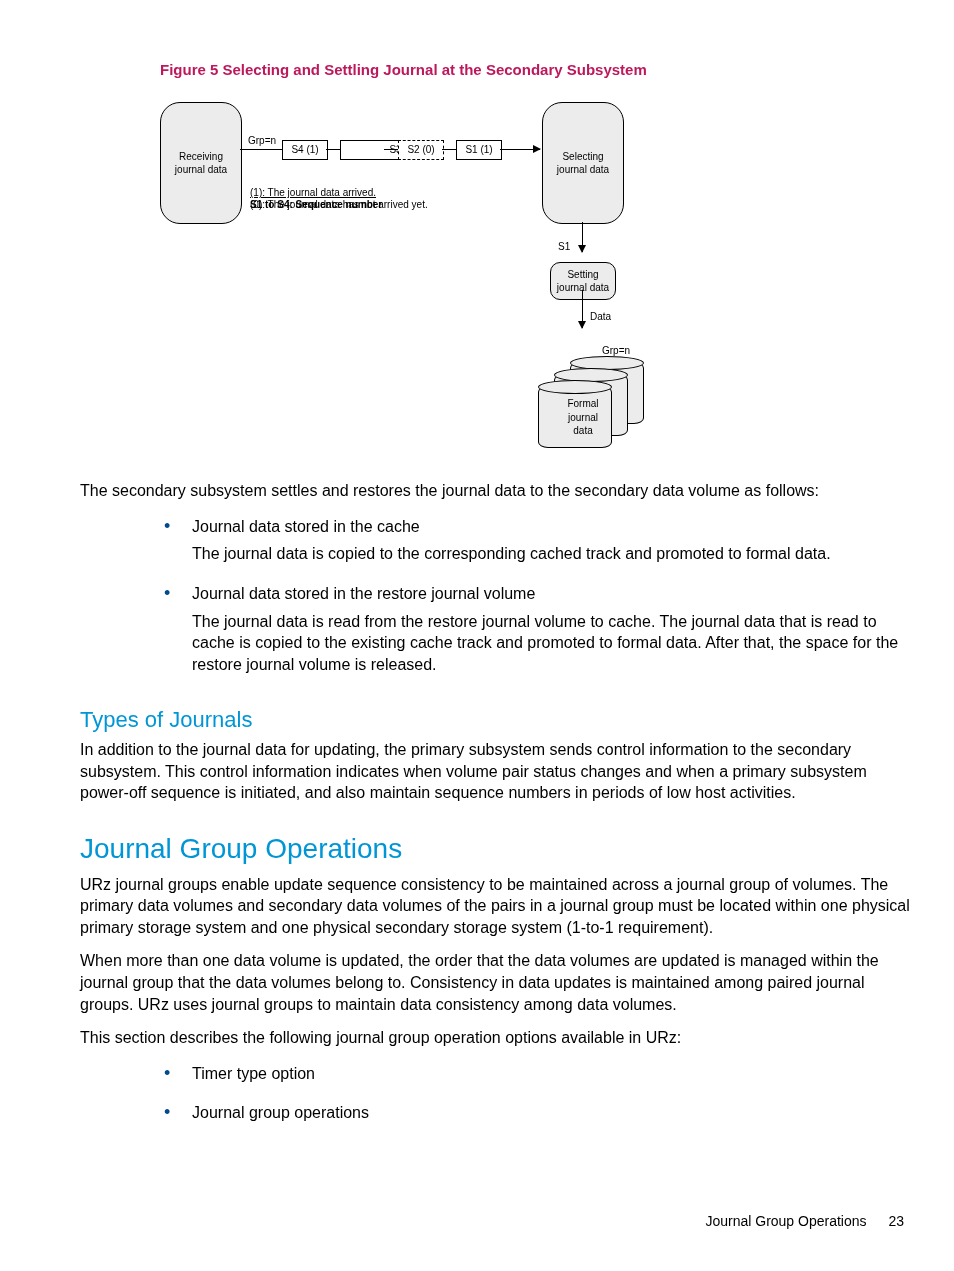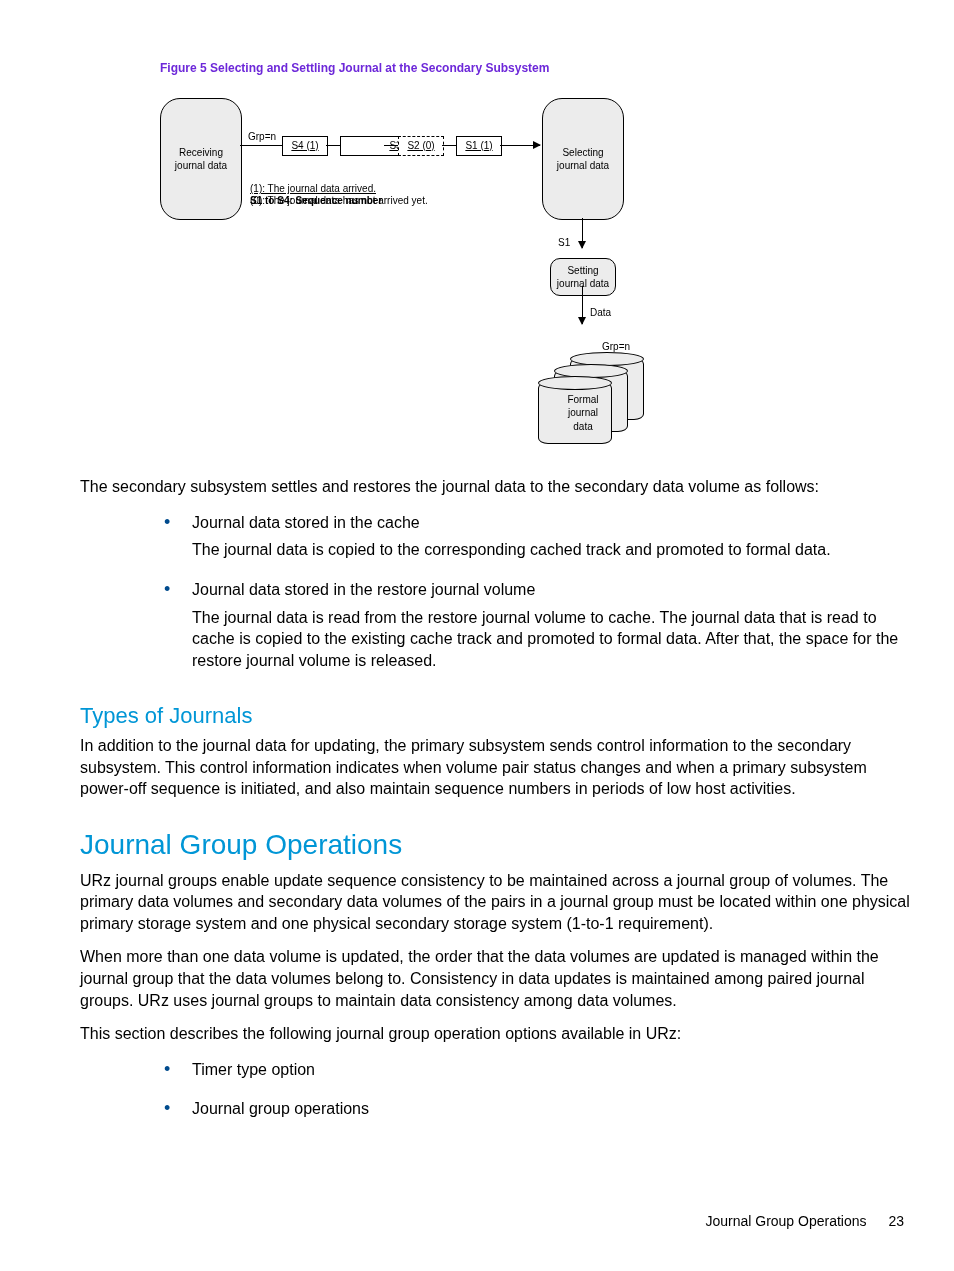--- a/index.html
+++ b/index.html
@@ -13,24 +13,24 @@
     line-height: 1.35;
   }
   .page {
     width: 954px;
     height: 1271px;
     position: relative;
     box-sizing: border-box;
     padding: 60px 40px 40px 80px;
   }
   .figure-caption {
-    color: #6d28d9;
+    color: #be185d;
     font-weight: bold;
     margin-left: 80px;
-    font-size: 12px;
+    font-size: 15px;
   }
   .figure-area {
     margin-left: 80px;
     margin-top: 12px;
     position: relative;
     width: 560px;
     height: 370px;
   }
   .box {
     position: absolute;
@@ -47,21 +47,20 @@
   .box.rounded { border-radius: 20px; }
   .box.small   { border-radius: 10px; margin-top: 8px; }
   .seq {
     position: absolute;
     border: 1px solid #000;
     background: #fff;
     font-family: Arial, sans-serif;
     font-size: 10px;
     text-align: center;
     line-height: 18px;
-    text-decoration: underline;
   }
   .label {
     position: absolute;
     font-family: Arial, sans-serif;
     font-size: 10px;
   }
   .legend-title { font-weight: bold; }
   .body-text {
     margin-left: 80px;
     margin-right: 10px;

